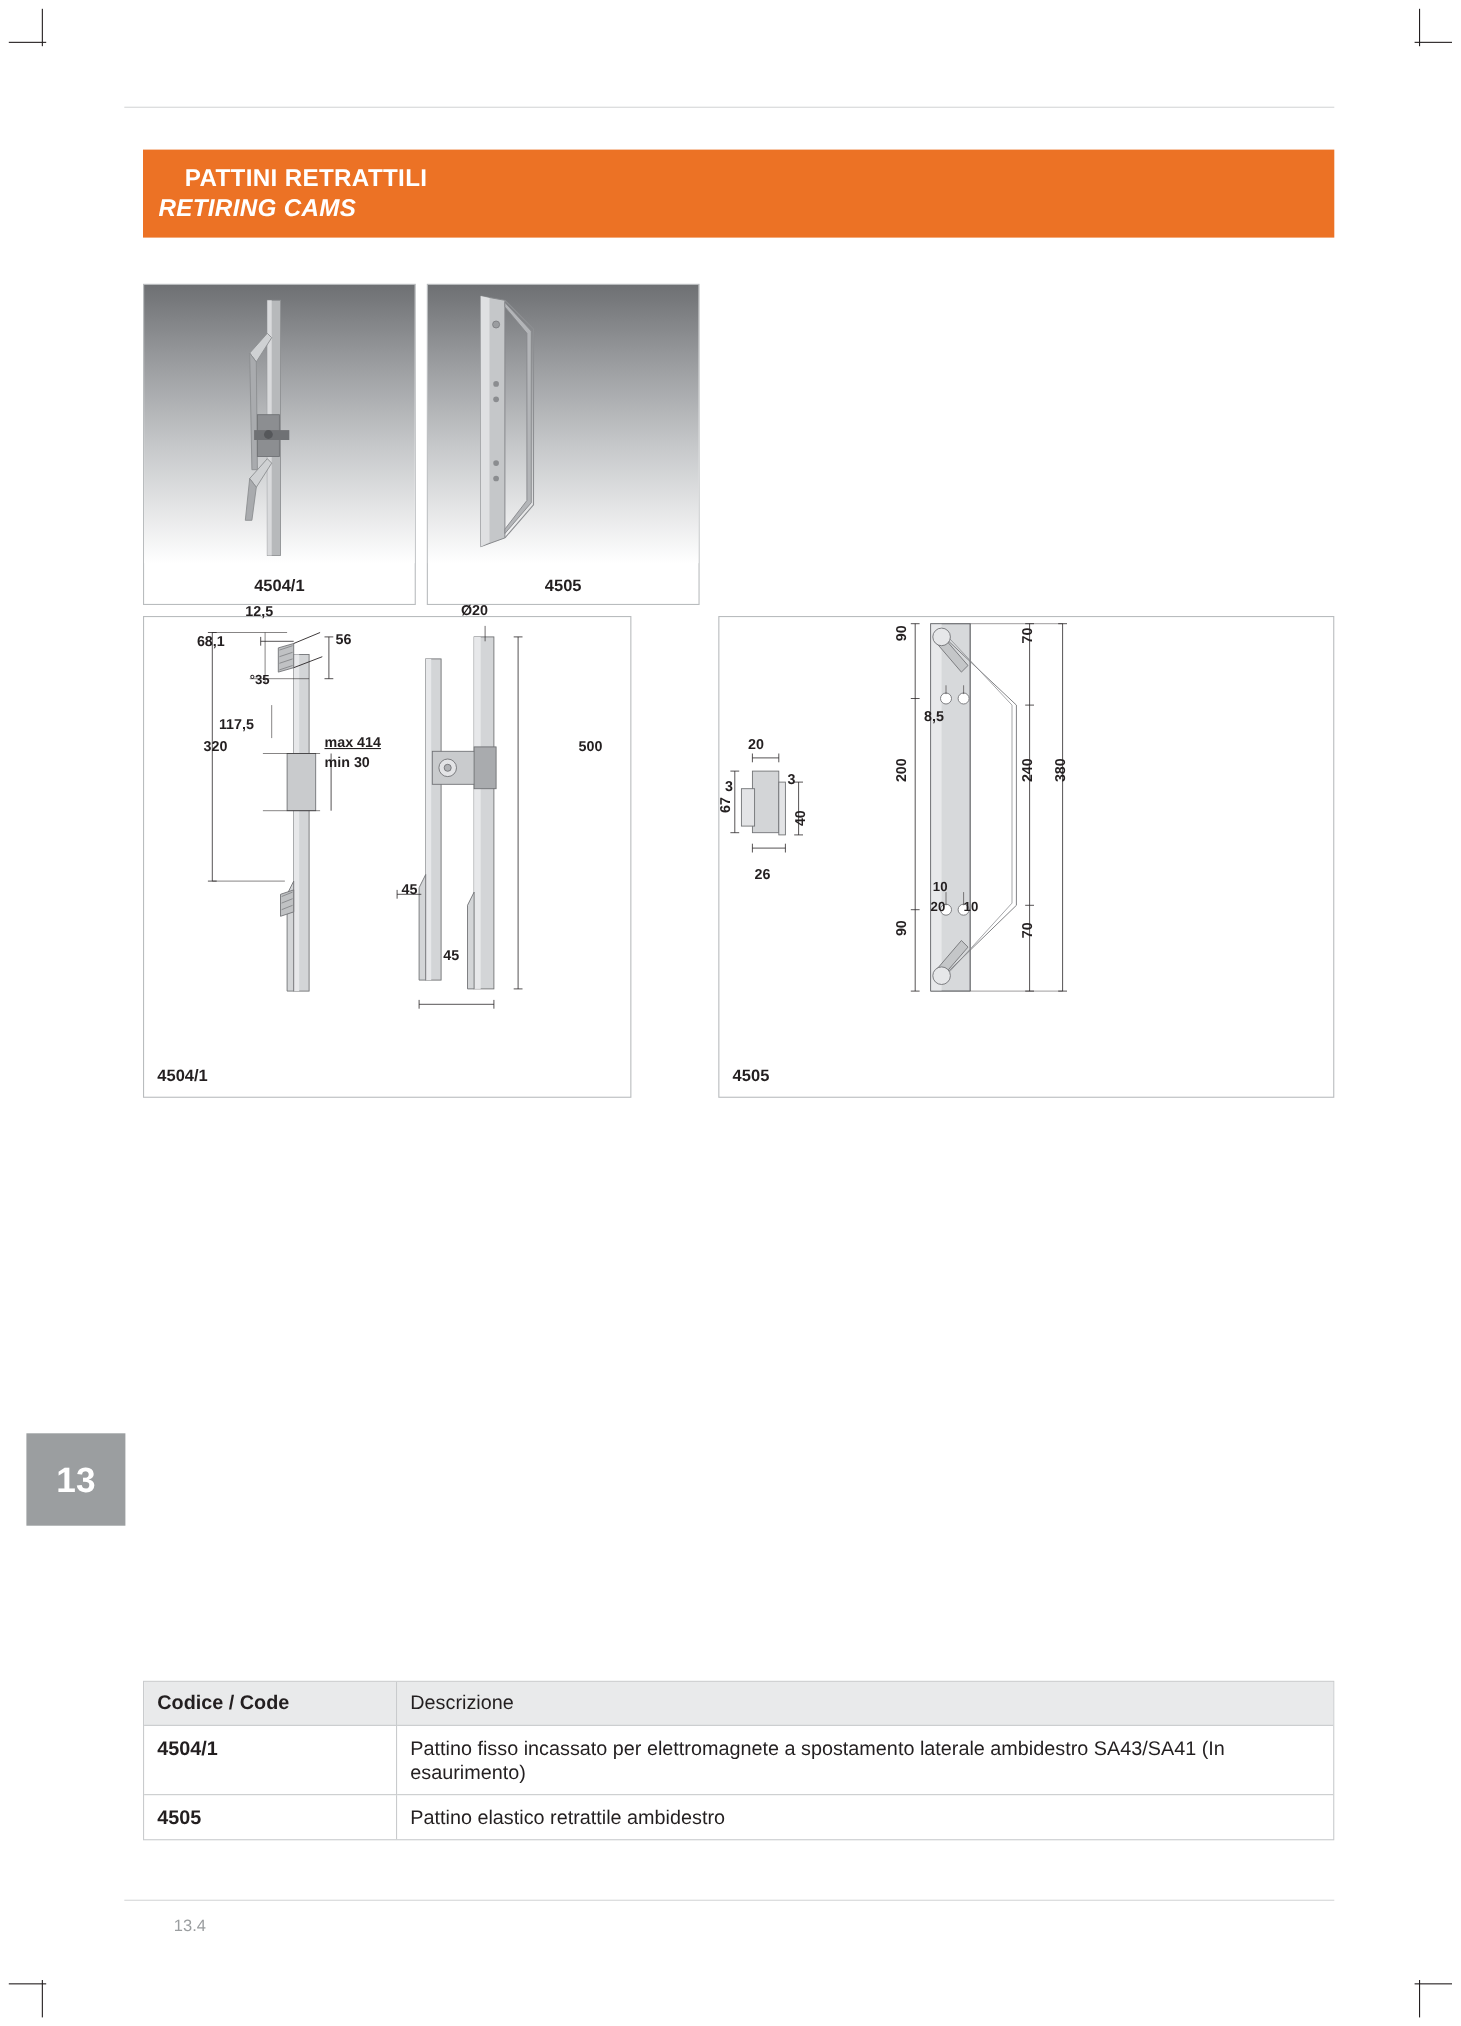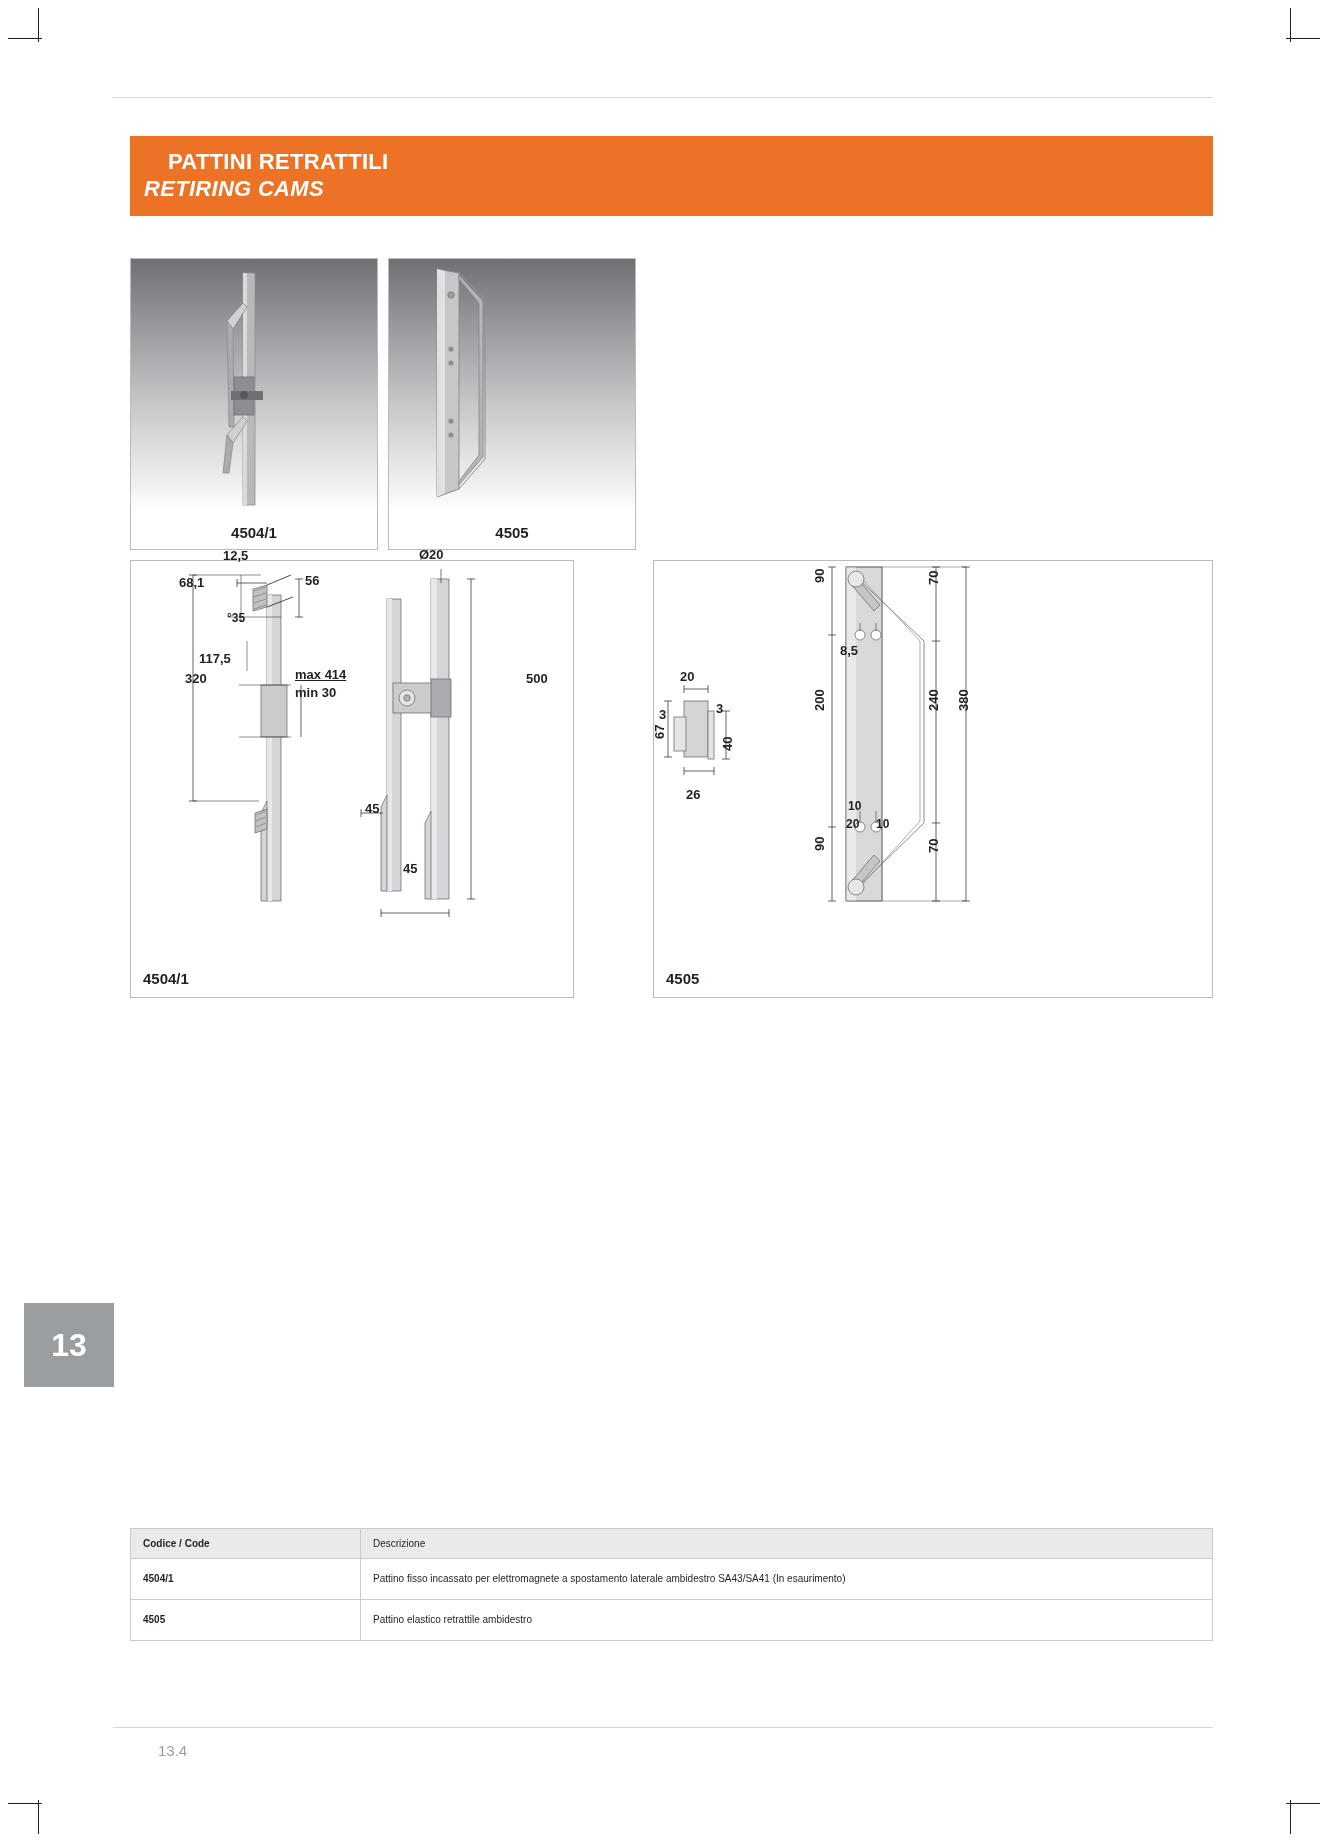--- a/index.html
+++ b/index.html
@@ -146,21 +146,21 @@
     left: 130px;
     top: 1528px;
     width: 1083px;
     border: 1px solid #c9cbcd;
     box-sizing: border-box;
     border-collapse: collapse;
   }
   .table table {
     width: 100%;
     border-collapse: collapse;
-    font-size: 10px;
+    font-size: 18px;
   }
   .table th {
     background: #e9eaeb;
     text-align: left;
     font-weight: normal;
     padding: 9px 12px;
     border-bottom: 1px solid #c9cbcd;
     color: #231f20;
   }
   .table td {

